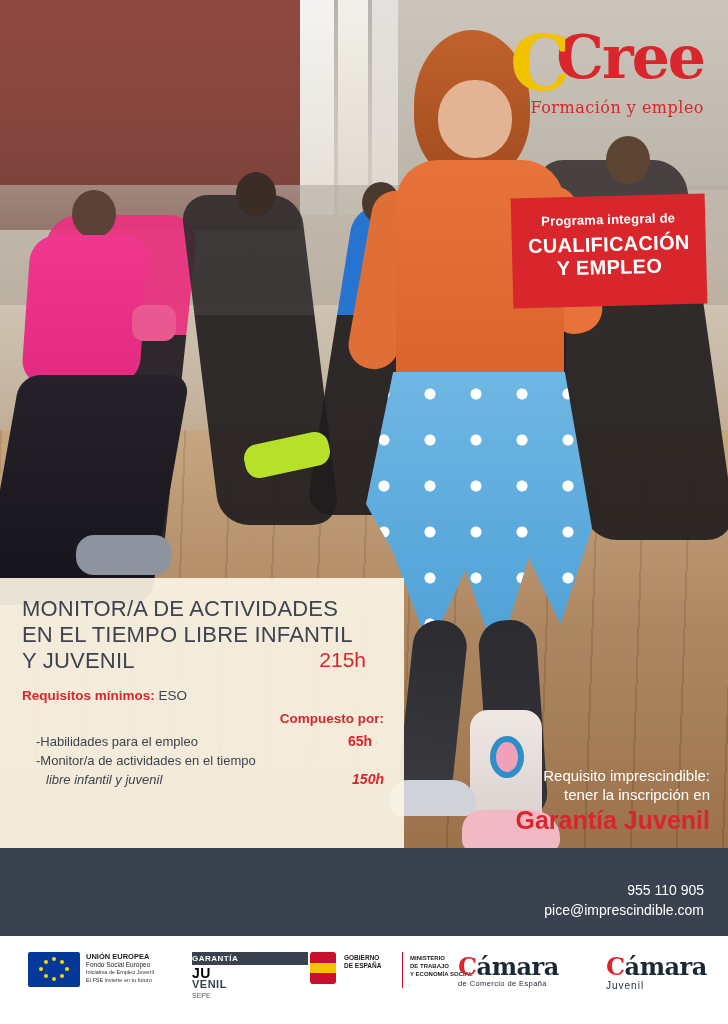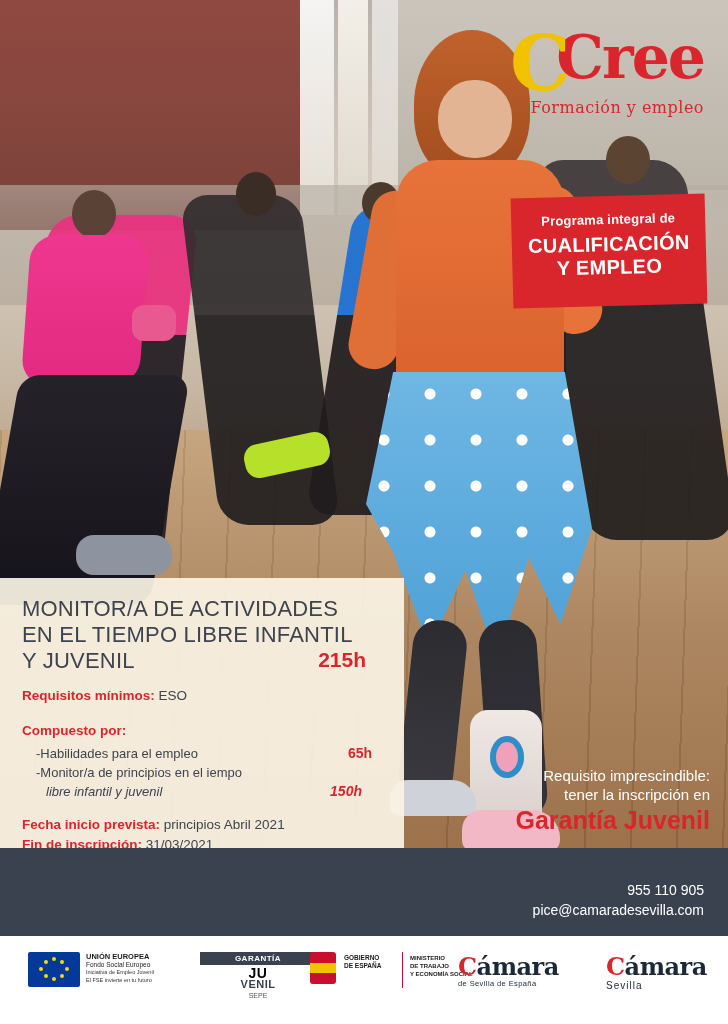--- a/index.html
+++ b/index.html
@@ -157,27 +157,27 @@
     position:absolute; left: 0; top: 578px; width: 404px; height: 270px;
     background: rgba(250, 243, 228, .93);
     padding: 18px 20px 14px 22px;
   }
   .info h2 {
     color:#3d4450; font-size: 22px; line-height: 26px; font-weight: normal;
     letter-spacing:.2px;
   }
   .hours-215 {
     position:absolute; right: 38px; top: 70px;
-    color:#d9262c; font-size: 21px; font-weight:bold;
+    color:#d9262c; font-size: 21px; font-weight:normal;
   }
   .info .req {
     margin-top: 14px; color:#d9262c; font-size: 13.5px; font-weight:bold;
   }
   .info .req span.val { color:#3d4450; font-weight: normal; }
-  .info .comp { margin-top: 20px; color:#d9262c; font-size: 13.5px; font-weight:bold; }
+  .info .comp { margin-top: 8px; color:#d9262c; font-size: 13.5px; font-weight:bold;text-align:right; }
   .bullets { margin-top: 6px; position:relative; }
   .bul { color:#3d4450; font-size: 13px; line-height: 19px; padding-left: 14px; position:relative; }
   .bul .h { position:absolute; right: 12px; color:#d9262c; font-weight:bold; font-size: 14px; text-align: center; }
   .dates { margin-top: 14px; }
   .dates div { color:#d9262c; font-size: 13.5px; font-weight:bold; line-height: 20px; }
   .dates span.v { color:#3d4450; font-weight:normal; }
 
   
   .garantia {
     position:absolute; right: 18px; top: 766px; width: 300px; text-align:right;
@@ -206,21 +206,21 @@
   .logo { position:absolute; top: 16px; }
 
   .eu { left: 28px; width: 150px; height: 46px; }
   .eu-flag { width: 52px; height: 35px; background:#043999; position:relative; border-radius:2px; }
   .eu-star { position:absolute; width:4px; height:4px; background:#f5d908; border-radius:50%; }
   .eu-txt { position:absolute; left: 58px; top: 0; width: 96px; }
   .eu-txt .t1 { font-size: 7.5px; font-weight:bold; color:#1a1a1a; }
   .eu-txt .t2 { font-size: 6.5px; color:#1a1a1a; line-height:8px; }
   .eu-txt .t3 { font-size: 5.5px; color:#333; line-height:7.5px; }
 
-  .gj { left: 200px; width: 116px; height: 50px; text-align:center; }
+  .gj { left: 192px; width: 116px; height: 50px; text-align:left; }
   .gj .band { background:#3a4250; color:#fff; font-size:8px; font-weight:bold; padding:2px 0; letter-spacing:.5px;}
   .gj .mid { font-size: 14px; font-weight:bold; color:#000000; letter-spacing:.5px; }
   .gj .mid2 { font-size: 11px; font-weight:bold; color:#3a4250; letter-spacing:.5px; margin-top:-3px;}
   .gj .sep { font-size: 7px; color:#555; margin-top:2px; }
 
   .gob { left: 310px; width: 170px; height: 44px; }
   .gob .shield { width: 26px; height: 32px; background:linear-gradient(to bottom,#c8102e 0 33%,#f1c400 33% 66%,#c8102e 66%); border-radius:3px; }
   .gob .gt { position:absolute; left: 34px; top: 2px; font-size: 6.5px; color:#1a1a1a; line-height:8px; font-weight:bold;}
   .gob .divider { position:absolute; left: 92px; top: 0; width:1px; height: 36px; background:#c8102e; }
   .gob .gt2 { position:absolute; left: 100px; top: 2px; font-size: 6px; color:#1a1a1a; line-height:8px; font-weight:bold;}
@@ -306,55 +306,41 @@
       <span class="val">ESO</span>
     </div>
     <div class="comp">Compuesto por:</div>
 
     <div class="bullets">
       <div class="bul">
         <span>-Habilidades para el empleo</span>
         <span class="h">65h</span>
       </div>
       <div class="bul">
-        <span>-Monitor/a de principios en el iempo</span>
+        <span>-Monitor/a de actividades en el tiempo</span>
         <span class="h"></span>
       </div>
       <div class="bul" style="padding-left:24px;font-style:italic;">
         <span>libre infantil y juvenil</span>
-        <span class="h" style="right:22px;">150h</span>
-      </div>
-    </div>
-
-    <div class="dates">
-      <div>
-        <span>Fecha inicio prevista:</span>
-        <span class="v">principios Abril 2021</span>
-      </div>
-      <div>
-        <span>Fin de inscripción:</span>
-        <span class="v">31/03/2021</span>
-      </div>
-      <div>
-        <span>Horario:</span>
-        <span class="v">9:00 - 14:00 | De lunes a viernes</span>
-      </div>
-    </div>
+        <span class="h" style="right:0;">150h</span>
+      </div>
+    </div>
+
   </div>
 
   <div class="garantia">
     <div class="g1">Requisito imprescindible:</div>
     <div class="g2">tener la inscripción en</div>
     <div class="g3">Garantía Juvenil</div>
   </div>
 
   <div class="bottom">
     <div class="contact">
       <div>955 110 905</div>
-      <div>pice@camaradesevilla.com</div>
+      <div>pice@imprescindible.com</div>
     </div>
   </div>
 
   <div class="logos">
 
     <div class="logo eu">
       <div class="eu-flag">
         <span class="eu-star" style="left:24px; top:5px;"></span>
         <span class="eu-star" style="left:32px; top:8px;"></span>
         <span class="eu-star" style="left:37px; top:15px;"></span>
@@ -390,24 +376,24 @@
         <div>MINISTERIO</div>
         <div>DE TRABAJO</div>
         <div>Y ECONOMÍA SOCIAL</div>
       </div>
     </div>
 
     <div class="logo cam1">
       <div class="cam-word">
         <span class="red">C</span><span>ámara</span>
       </div>
-      <div class="cam-sub">de Sevilla de España</div>
+      <div class="cam-sub">de Comercio de España</div>
     </div>
 
     <div class="logo cam2">
       <div class="cam-word">
         <span class="red">C</span><span>ámara</span>
       </div>
-      <div class="cam-sub2">Sevilla</div>
+      <div class="cam-sub2">Juvenil</div>
     </div>
 
   </div>
 </div>
 
 </body></html>

